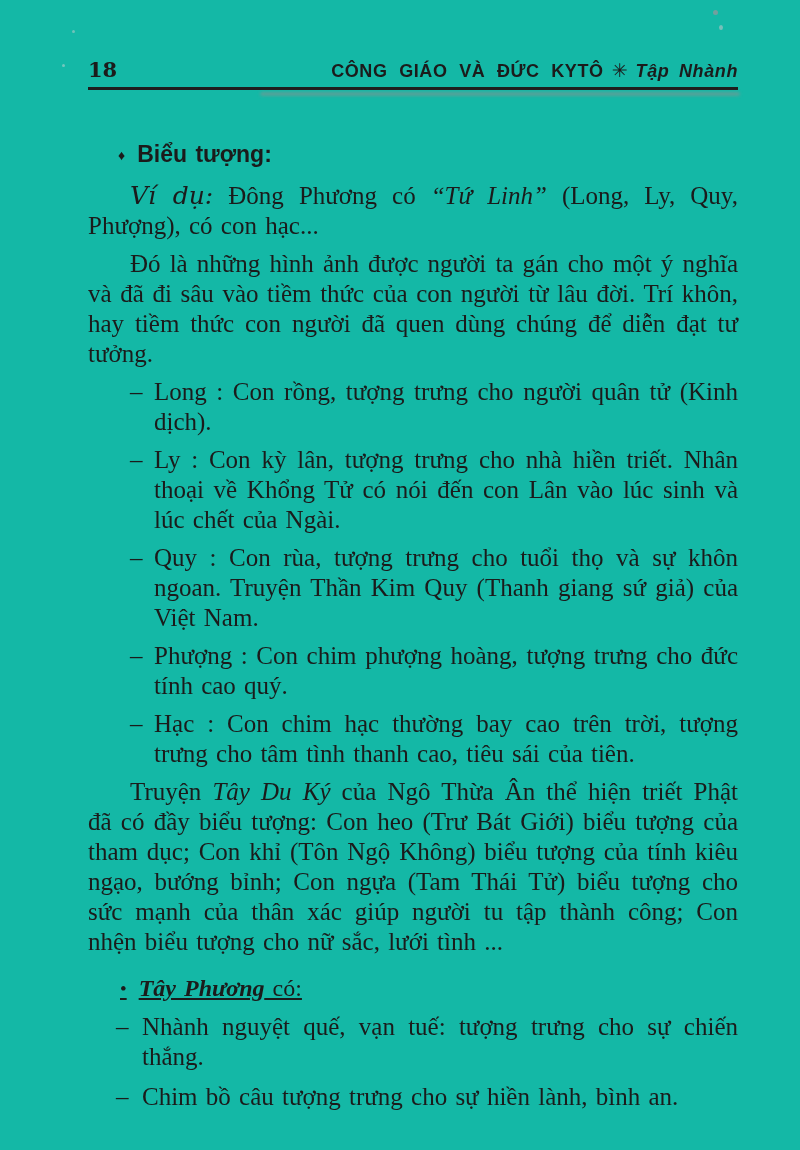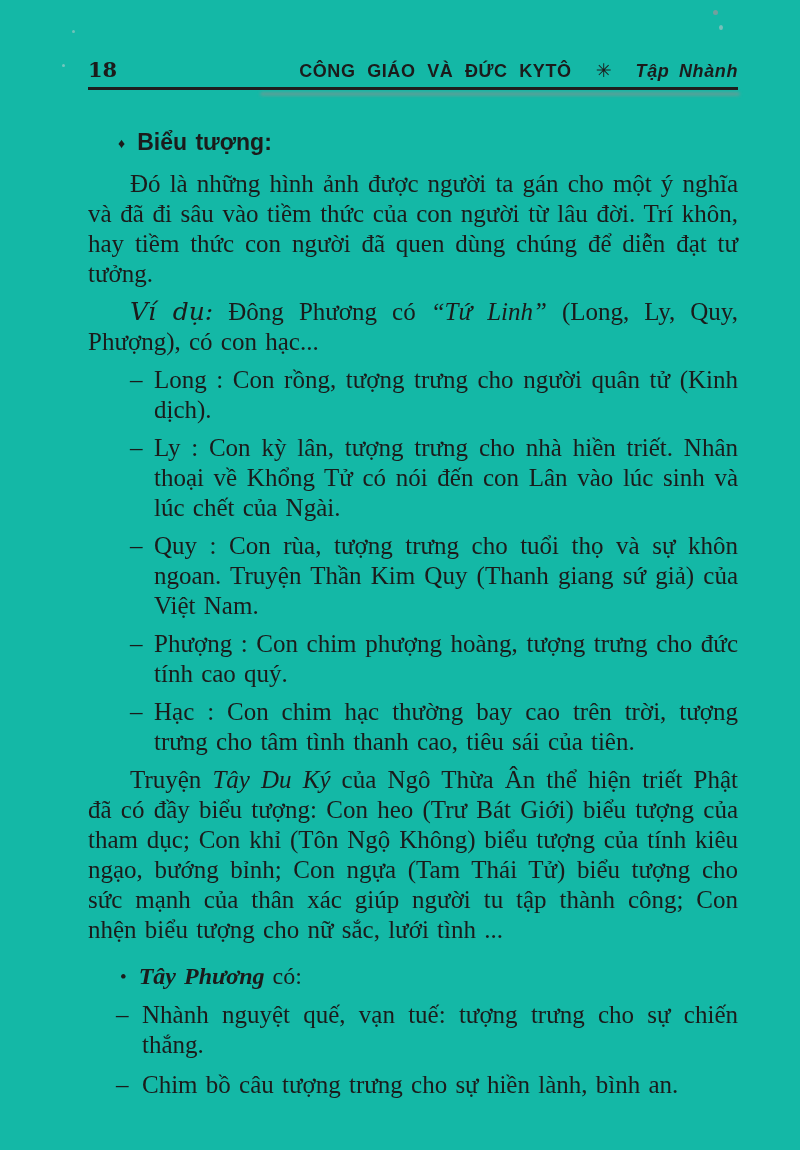--- a/index.html
+++ b/index.html
@@ -18,21 +18,21 @@
     position:absolute; top:58px; left:88px; width:650px;
     display:flex; justify-content:space-between; align-items:flex-end;
     padding-bottom:5px;
     border-bottom:3px solid #1e1e1e;
   }
   .page-num {
     font-family:"DejaVu Serif", serif;
     font-weight:bold; font-size:21px; line-height:24px;
   }
   .header-right {
-    display:flex; align-items:baseline; gap:24px;
+    display:flex; align-items:baseline; gap:8px;
     font-family:"Liberation Sans", sans-serif;
     font-size:18px; font-weight:bold;
     letter-spacing:0.6px; word-spacing:6px;
     white-space:nowrap;
   }
   .ornament { font-size:19px; font-weight:normal; letter-spacing:0; }
   .volume { font-style:italic; word-spacing:4px; }
   .rule-smudge {
     position:absolute; top:92px; left:260px; width:480px; height:4px;
     background:#8f8f8f; opacity:0.55; filter:blur(1.6px);
@@ -40,41 +40,41 @@
   }
 
   
   .content {
     position:absolute; top:124px; left:88px; width:650px;
     font-size:25px; line-height:30px;
     text-align:justify; word-spacing:2px;
   }
 
   .h-bieu {
-    margin:4px 0 12px 30px;
+    margin:16px 0 12px 30px;
     font-family:"Liberation Sans", sans-serif;
     font-weight:bold; font-size:23px; line-height:28px;
     text-align:left;
   }
   .diamond { font-size:14px; vertical-align:2px; margin-right:12px; }
 
   .body-para { margin:0 0 8px 0; text-indent:42px; }
 
   .script-lead { font-style:italic; font-family:"DejaVu Serif", serif; }
   .italic-title { font-style:italic; }
 
   .inner-list { margin:2px 0 6px 0; }
   .inner-list .ditem {
     margin:4px 0 8px 42px; padding-left:24px; text-indent:-24px;
   }
   .dash { display:inline-block; width:24px; text-indent:0; }
 
   .west-head {
     margin:16px 0 8px 32px; text-align:left;
-    font-size:24px; line-height:30px;
+    font-size:24px; line-height:30px;text-decoration:underline;
   }
   .west-bullet { font-size:19px; margin-right:12px; vertical-align:1px; }
   .west-label { font-weight:bold; font-style:italic; }
 
   .west-list .ditem {
     margin:6px 0 10px 28px; padding-left:26px; text-indent:-26px;
   }
   .west-list .dash { width:26px; }
 
   
@@ -98,23 +98,23 @@
     </span>
   </div>
   <div class="rule-smudge"></div>
 
   <div class="content">
 
     <div class="h-bieu">
       <span class="diamond">♦</span><span>Biểu tượng:</span>
     </div>
 
+    <p class="body-para"><span class="script-lead">Ví dụ:</span><span> Đông Phương có </span><span class="italic-title">“Tứ Linh”</span><span> (Long, Ly, Quy, Phượng), có con hạc...</span></p>
+
     <p class="body-para">Đó là những hình ảnh được người ta gán cho một ý nghĩa và đã đi sâu vào tiềm thức của con người từ lâu đời. Trí khôn, hay tiềm thức con người đã quen dùng chúng để diễn đạt tư tưởng.</p>
-
-    <p class="body-para"><span class="script-lead">Ví dụ:</span><span> Đông Phương có </span><span class="italic-title">“Tứ Linh”</span><span> (Long, Ly, Quy, Phượng), có con hạc...</span></p>
 
     <div class="inner-list">
       <p class="ditem"><span class="dash">–</span><span>Long : Con rồng, tượng trưng cho người quân tử (Kinh dịch).</span></p>
       <p class="ditem"><span class="dash">–</span><span>Ly : Con kỳ lân, tượng trưng cho nhà hiền triết. Nhân thoại về Khổng Tử có nói đến con Lân vào lúc sinh và lúc chết của Ngài.</span></p>
       <p class="ditem"><span class="dash">–</span><span>Quy : Con rùa, tượng trưng cho tuổi thọ và sự khôn ngoan. Truyện Thần Kim Quy (Thanh giang sứ giả) của Việt Nam.</span></p>
       <p class="ditem"><span class="dash">–</span><span>Phượng : Con chim phượng hoàng, tượng trưng cho đức tính cao quý.</span></p>
       <p class="ditem"><span class="dash">–</span><span>Hạc : Con chim hạc thường bay cao trên trời, tượng trưng cho tâm tình thanh cao, tiêu sái của tiên.</span></p>
     </div>
 
     <p class="body-para"><span>Truyện </span><span class="italic-title">Tây Du Ký</span><span> của Ngô Thừa Ân thể hiện triết Phật đã có đầy biểu tượng: Con heo (Trư Bát Giới) biểu tượng của tham dục; Con khỉ (Tôn Ngộ Không) biểu tượng của tính kiêu ngạo, bướng bỉnh; Con ngựa (Tam Thái Tử) biểu tượng cho sức mạnh của thân xác giúp người tu tập thành công; Con nhện biểu tượng cho nữ sắc, lưới tình ...</span></p>

